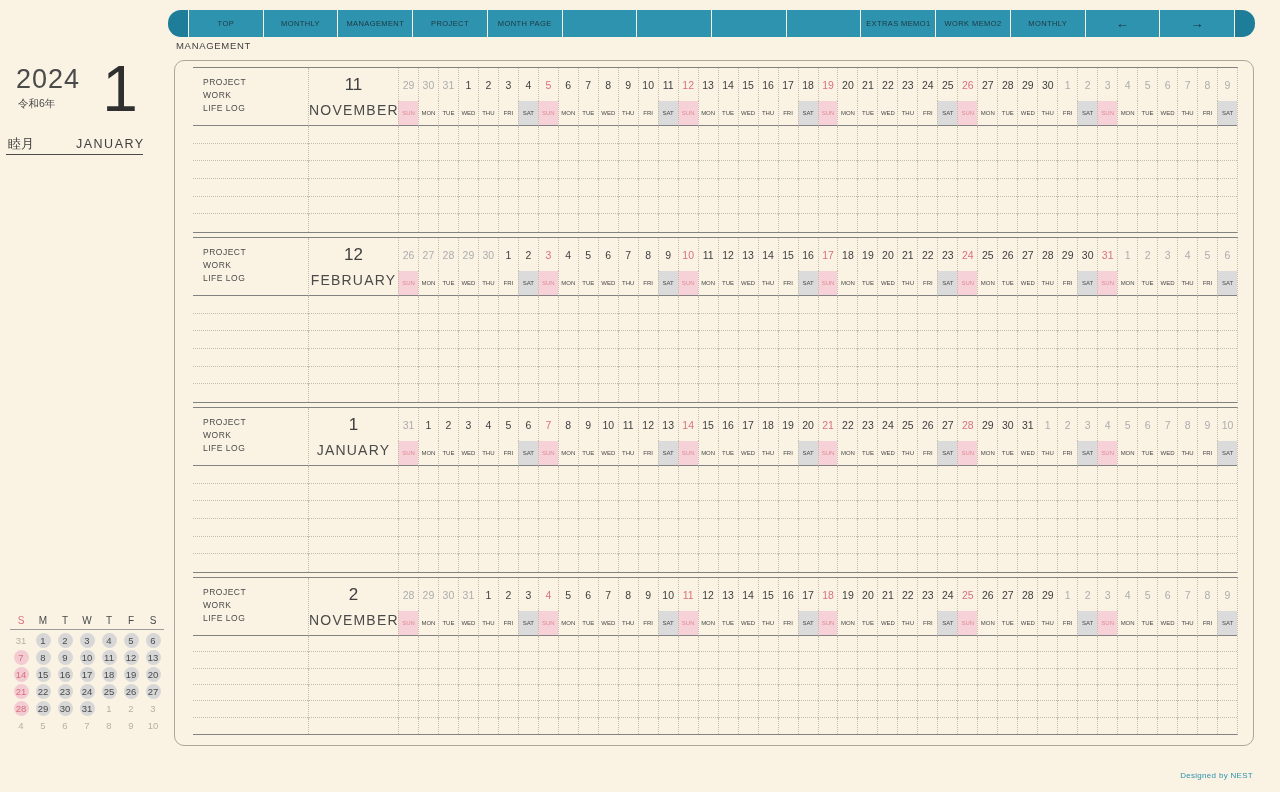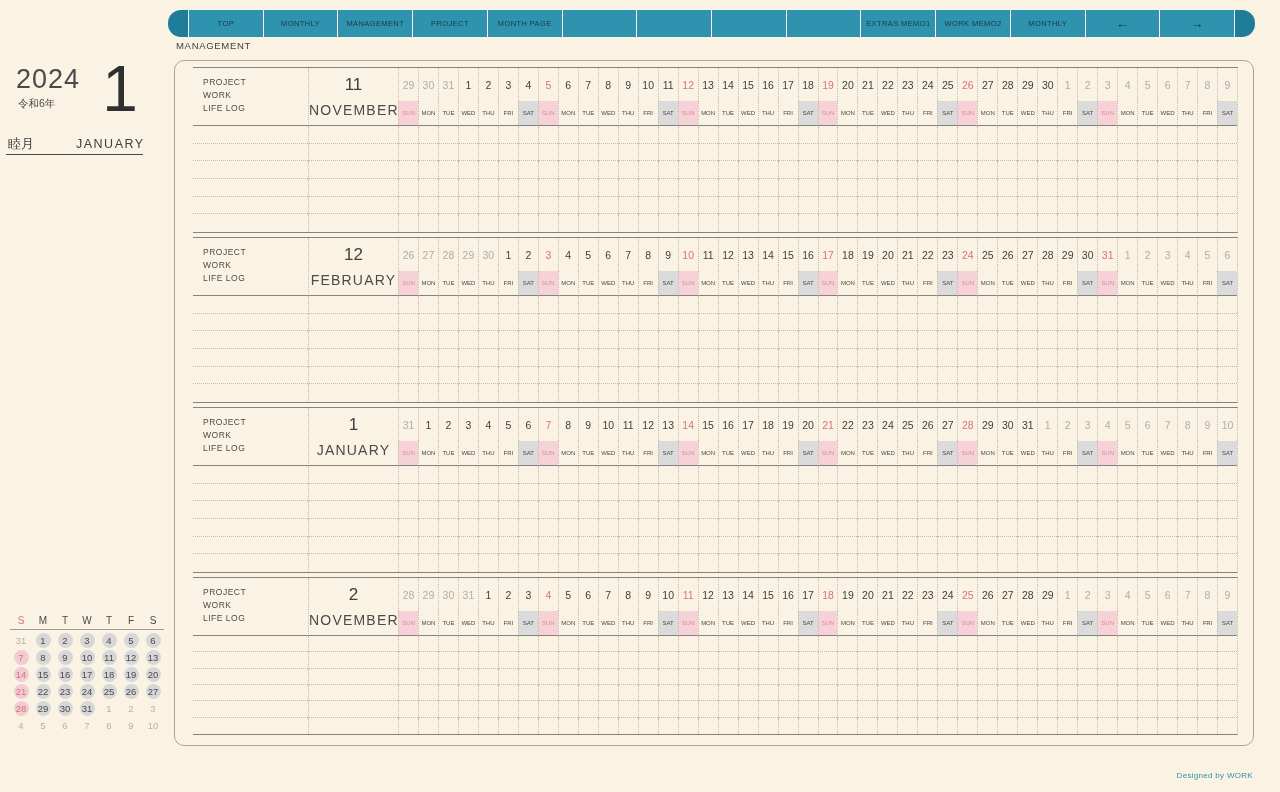--- a/index.html
+++ b/index.html
@@ -1703,13 +1703,13 @@
       </div>
       <div class="mc-day">
         <span class="mc-b t-o">9</span>
       </div>
       <div class="mc-day">
         <span class="mc-b t-o">10</span>
       </div>
     </div>
 </div>
 
-<div class="designed">Designed by WORK</div>
+<div class="designed">Designed by NEST</div>
 
 </body></html>

